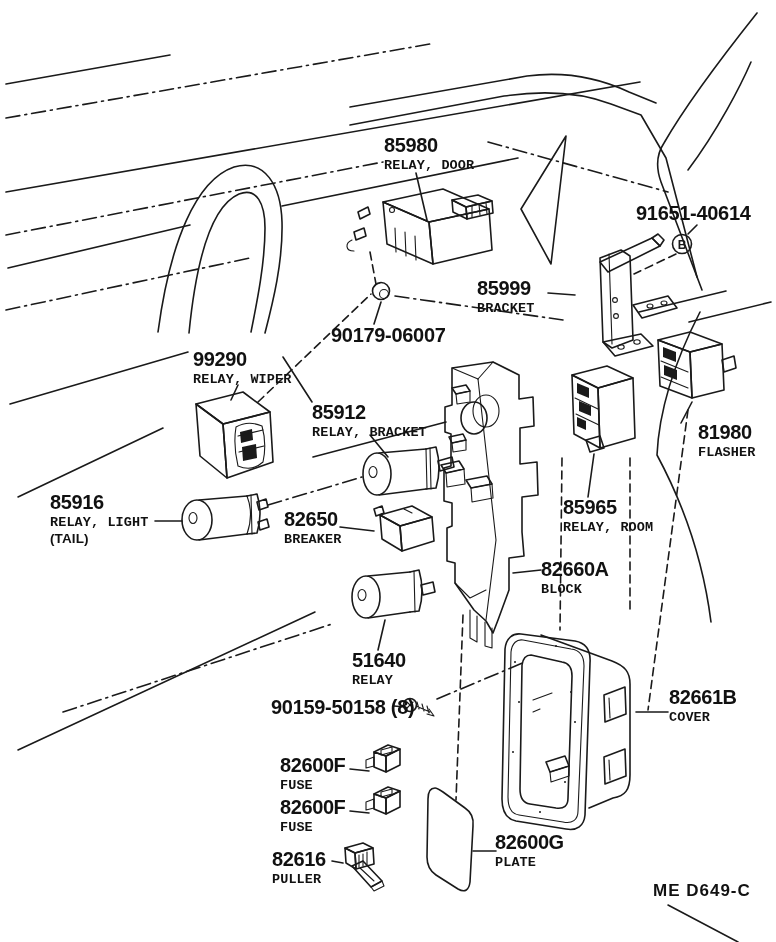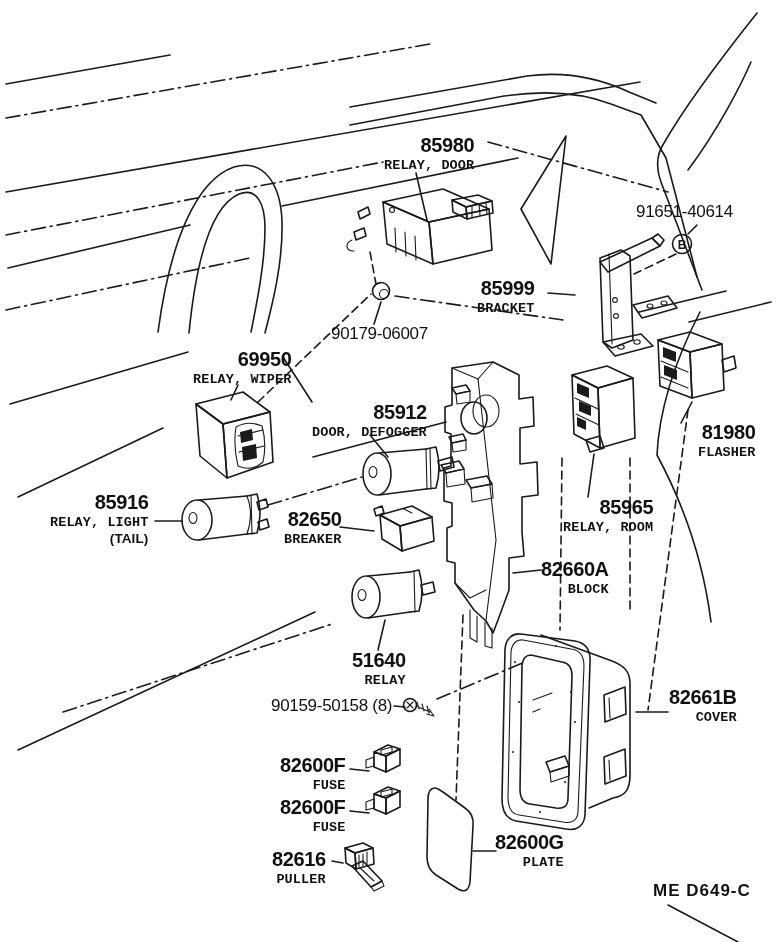--- a/index.html
+++ b/index.html
@@ -6,23 +6,23 @@
   #stage{position:relative;width:776px;height:942px;background:#fff;overflow:hidden;
          font-family:"Liberation Sans", sans-serif;color:#111;}
   #art{position:absolute;left:0;top:0;}
   #art path,#art line,#art polyline,#art polygon,#art ellipse,#art circle{
       fill:none;stroke:#1a1a1a;stroke-width:1.6;stroke-linejoin:round;stroke-linecap:round;}
   #art .thin{stroke-width:1.1;}
   #art .dash{stroke-dasharray:8 5;}
   #art .dashdot{stroke-dasharray:14 5 2 5;}
   #art .fill{fill:#1a1a1a;stroke:none;}
   #art text{fill:#1a1a1a;stroke:none;font-family:"Liberation Sans",sans-serif;font-weight:700;}
-  .part-label{position:absolute;white-space:nowrap;line-height:1;text-align:right;}
+  .part-label{position:absolute;white-space:nowrap;line-height:1;}
   .pn{font-weight:700;font-size:20px;letter-spacing:-0.4px;}
-  .pn-sm{font-weight:400;font-size:17px;letter-spacing:-0.3px;}
+  .pn-sm{font-weight:700;font-size:20px;letter-spacing:-0.3px;}
   .pd{font-weight:700;font-size:13.5px;letter-spacing:0.1px;margin-top:4px;font-family:Liberation Mono, monospace;}
   .pd2{font-weight:700;font-size:13.5px;letter-spacing:0.1px;margin-top:2px;}
   .footer-code{position:absolute;font-weight:700;font-size:17px;letter-spacing:1px;}
 </style>
 </head>
 <body>
 
 <div id="stage">
 
 <svg id="art" width="776" height="942" viewBox="0 0 776 942">
@@ -313,27 +313,27 @@
   <div class="part-label" style="left:477px;top:278px">
     <div class="pn">85999</div>
     <div class="pd">BRACKET</div>
   </div>
 
   <div class="part-label" style="left:331px;top:325px">
     <div class="pn-sm">90179-06007</div>
   </div>
 
   <div class="part-label" style="left:193px;top:349px">
-    <div class="pn">69950</div>
+    <div class="pn">99290</div>
     <div class="pd">RELAY, WIPER</div>
   </div>
 
   <div class="part-label" style="left:312px;top:402px">
     <div class="pn">85912</div>
-    <div class="pd">DOOR, DEFOGGER</div>
+    <div class="pd">RELAY, BRACKET</div>
   </div>
 
   <div class="part-label" style="left:50px;top:492px">
     <div class="pn">85916</div>
     <div class="pd">RELAY, LIGHT</div>
     <div class="pd2">(TAIL)</div>
   </div>
 
   <div class="part-label" style="left:284px;top:509px">
     <div class="pn">82650</div>

